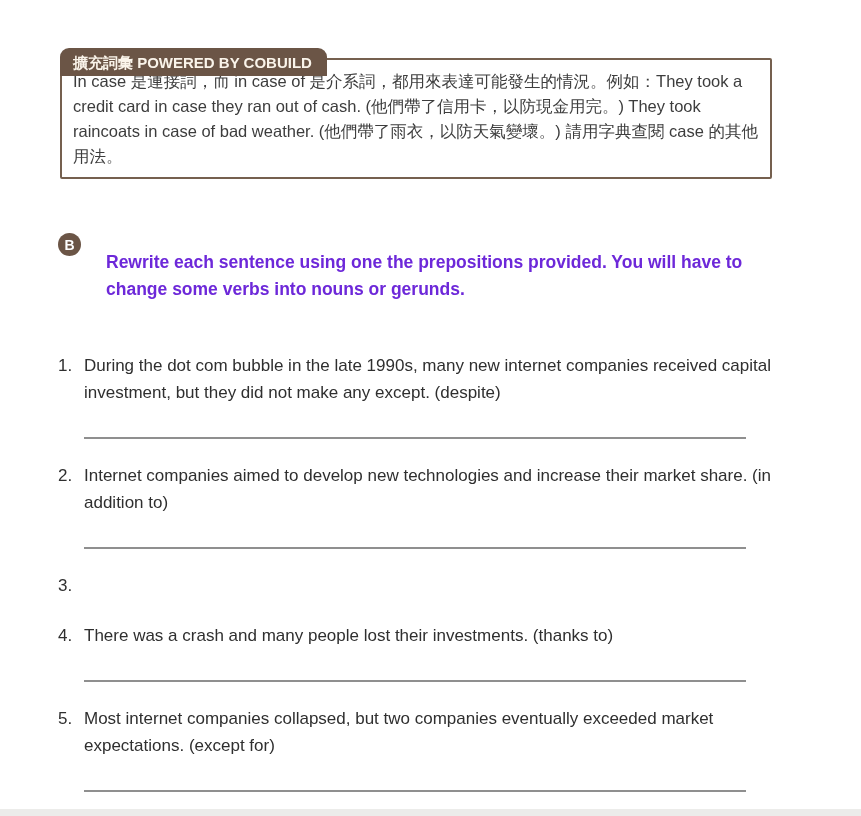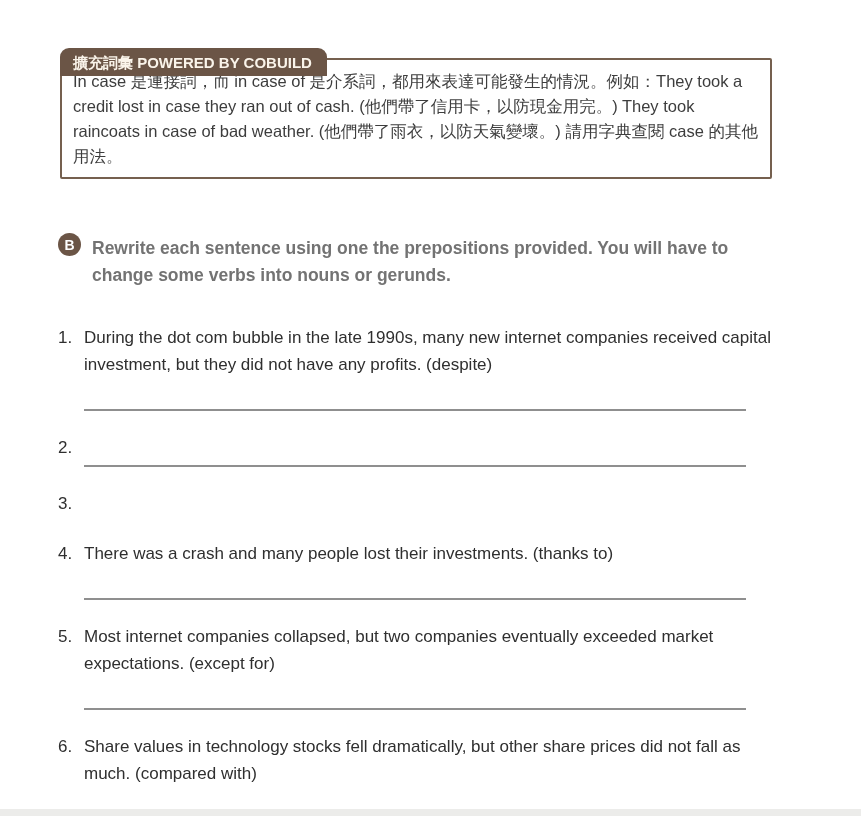--- a/index.html
+++ b/index.html
@@ -59,25 +59,25 @@
     border-radius: 50%;
     background: var(--brown);
     color: #ffffff;
     font-weight: bold;
     font-size: 14px;
     display: flex;
     align-items: center;
     justify-content: center;
   }
   .instructions {
-    margin: 4px;
+    margin: 18px;
     font-weight: bold;
     font-size: 17.5px;
     line-height: 27px;
-    color: #737373;
+    color: #6d28d9;
     width: 648px;
   }
 
   
   .items { margin-top: 31px; }
   .item { display: flex; margin-bottom: 23px; }
   .item-num {
     flex: 0 0 26px;
     width: 26px;
     margin-left: -2px;
@@ -108,42 +108,43 @@
 </head>
 <body>
 
 <div class="content">
 
   <div>
     <div class="vocab-tab">
       <span>擴充詞彙 POWERED BY COBUILD</span>
     </div>
     <div class="vocab-box">
-      <p>In case 是連接詞，而 in case of 是介系詞，都用來表達可能發生的情況。例如：They took a credit lost in case they ran out of cash. (他們帶了信用卡，以防現金用完。) They took raincoats in case of bad weather. (他們帶了雨衣，以防天氣變壞。) 請用字典查閱 case 的其他用法。</p>
+      <p>In case 是連接詞，而 in case of 是介系詞，都用來表達可能發生的情況。例如：They took a credit card in case they ran out of cash. (他們帶了信用卡，以防現金用完。) They took raincoats in case of bad weather. (他們帶了雨衣，以防天氣變壞。) 請用字典查閱 case 的其他用法。</p>
     </div>
   </div>
 
   <div class="section-head">
     <span class="b-badge">B</span>
     <p class="instructions">Rewrite each sentence using one the prepositions provided. You will have to change some verbs into nouns or gerunds.</p>
   </div>
 
   <div class="items">
 
     <div class="item">
       <span class="item-num">1.</span>
       <div class="item-body">
-        <p class="item-text">During the dot com bubble in the late 1990s, many new internet companies received capital investment, but they did not have any profits. (despite)</p>
+        <p class="item-text">During the dot com bubble in the late 1990s, many new internet companies received capital investment, but they did not make any except. (despite)</p>
         <div class="answer-line"></div>
       </div>
     </div>
 
     <div class="item">
       <span class="item-num">2.</span>
       <div class="item-body">
+        <p class="item-text">Internet companies aimed to develop new technologies and increase their market share. (in addition to)</p>
         <div class="answer-line"></div>
       </div>
     </div>
 
     <div class="item">
       <span class="item-num">3.</span>
     </div>
 
     <div class="item">
       <span class="item-num">4.</span>

